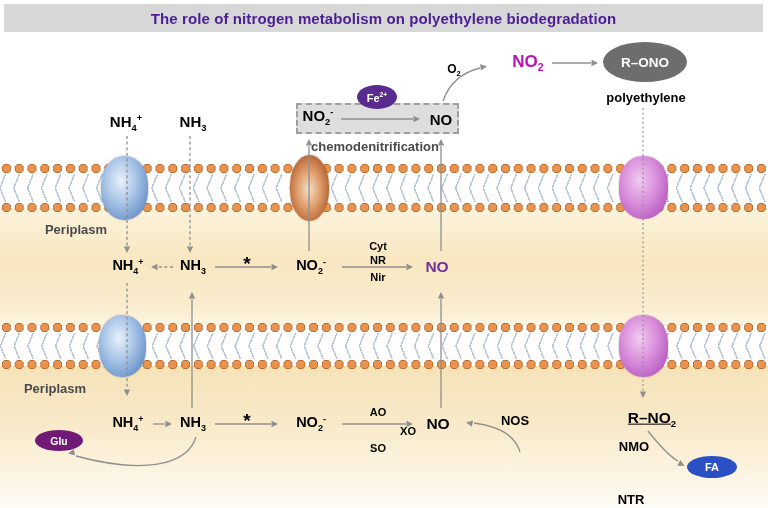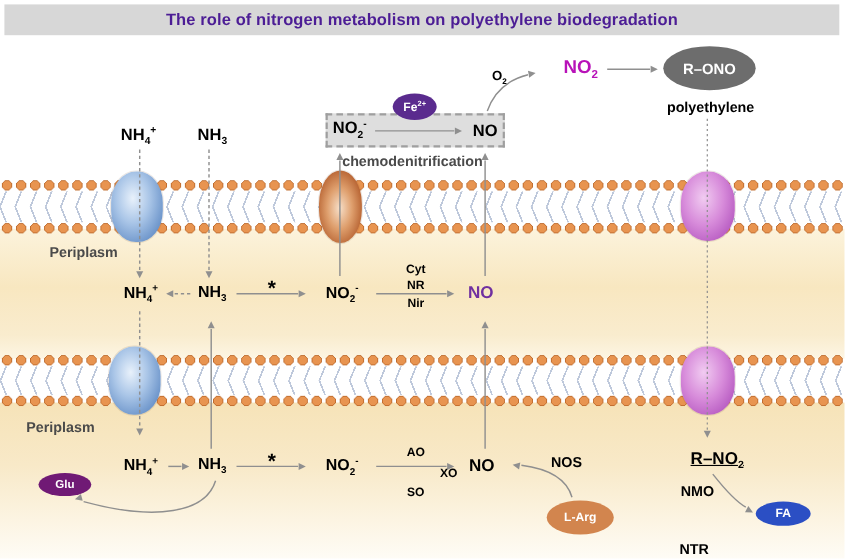--- a/index.html
+++ b/index.html
@@ -176,23 +176,20 @@
 
   <div class="badge badge-rono">
     <span>R–ONO</span>
   </div>
   <div class="badge badge-fe">
     <span>Fe<sup>2+</sup></span>
   </div>
   <div class="badge badge-glu">
     <span>Glu</span>
   </div>
-  <div class="badge badge-larg">
-    <span>L-Arg</span>
-  </div>
   <div class="badge badge-fa">
     <span>FA</span>
   </div>
 
   <div class="lbl f15" style="left:126px;top:124px;">NH<sub>4</sub><sup>+</sup></div>
   <div class="lbl f15" style="left:193px;top:124px;">NH<sub>3</sub></div>
 
   <div class="lbl f12" style="left:454px;top:70px;">O<sub>2</sub></div>
   <div class="lbl f17 magenta-txt" style="left:528px;top:63px;">NO<sub>2</sub></div>
   <div class="lbl f135" style="left:646px;top:97px;">polyethylene</div>

